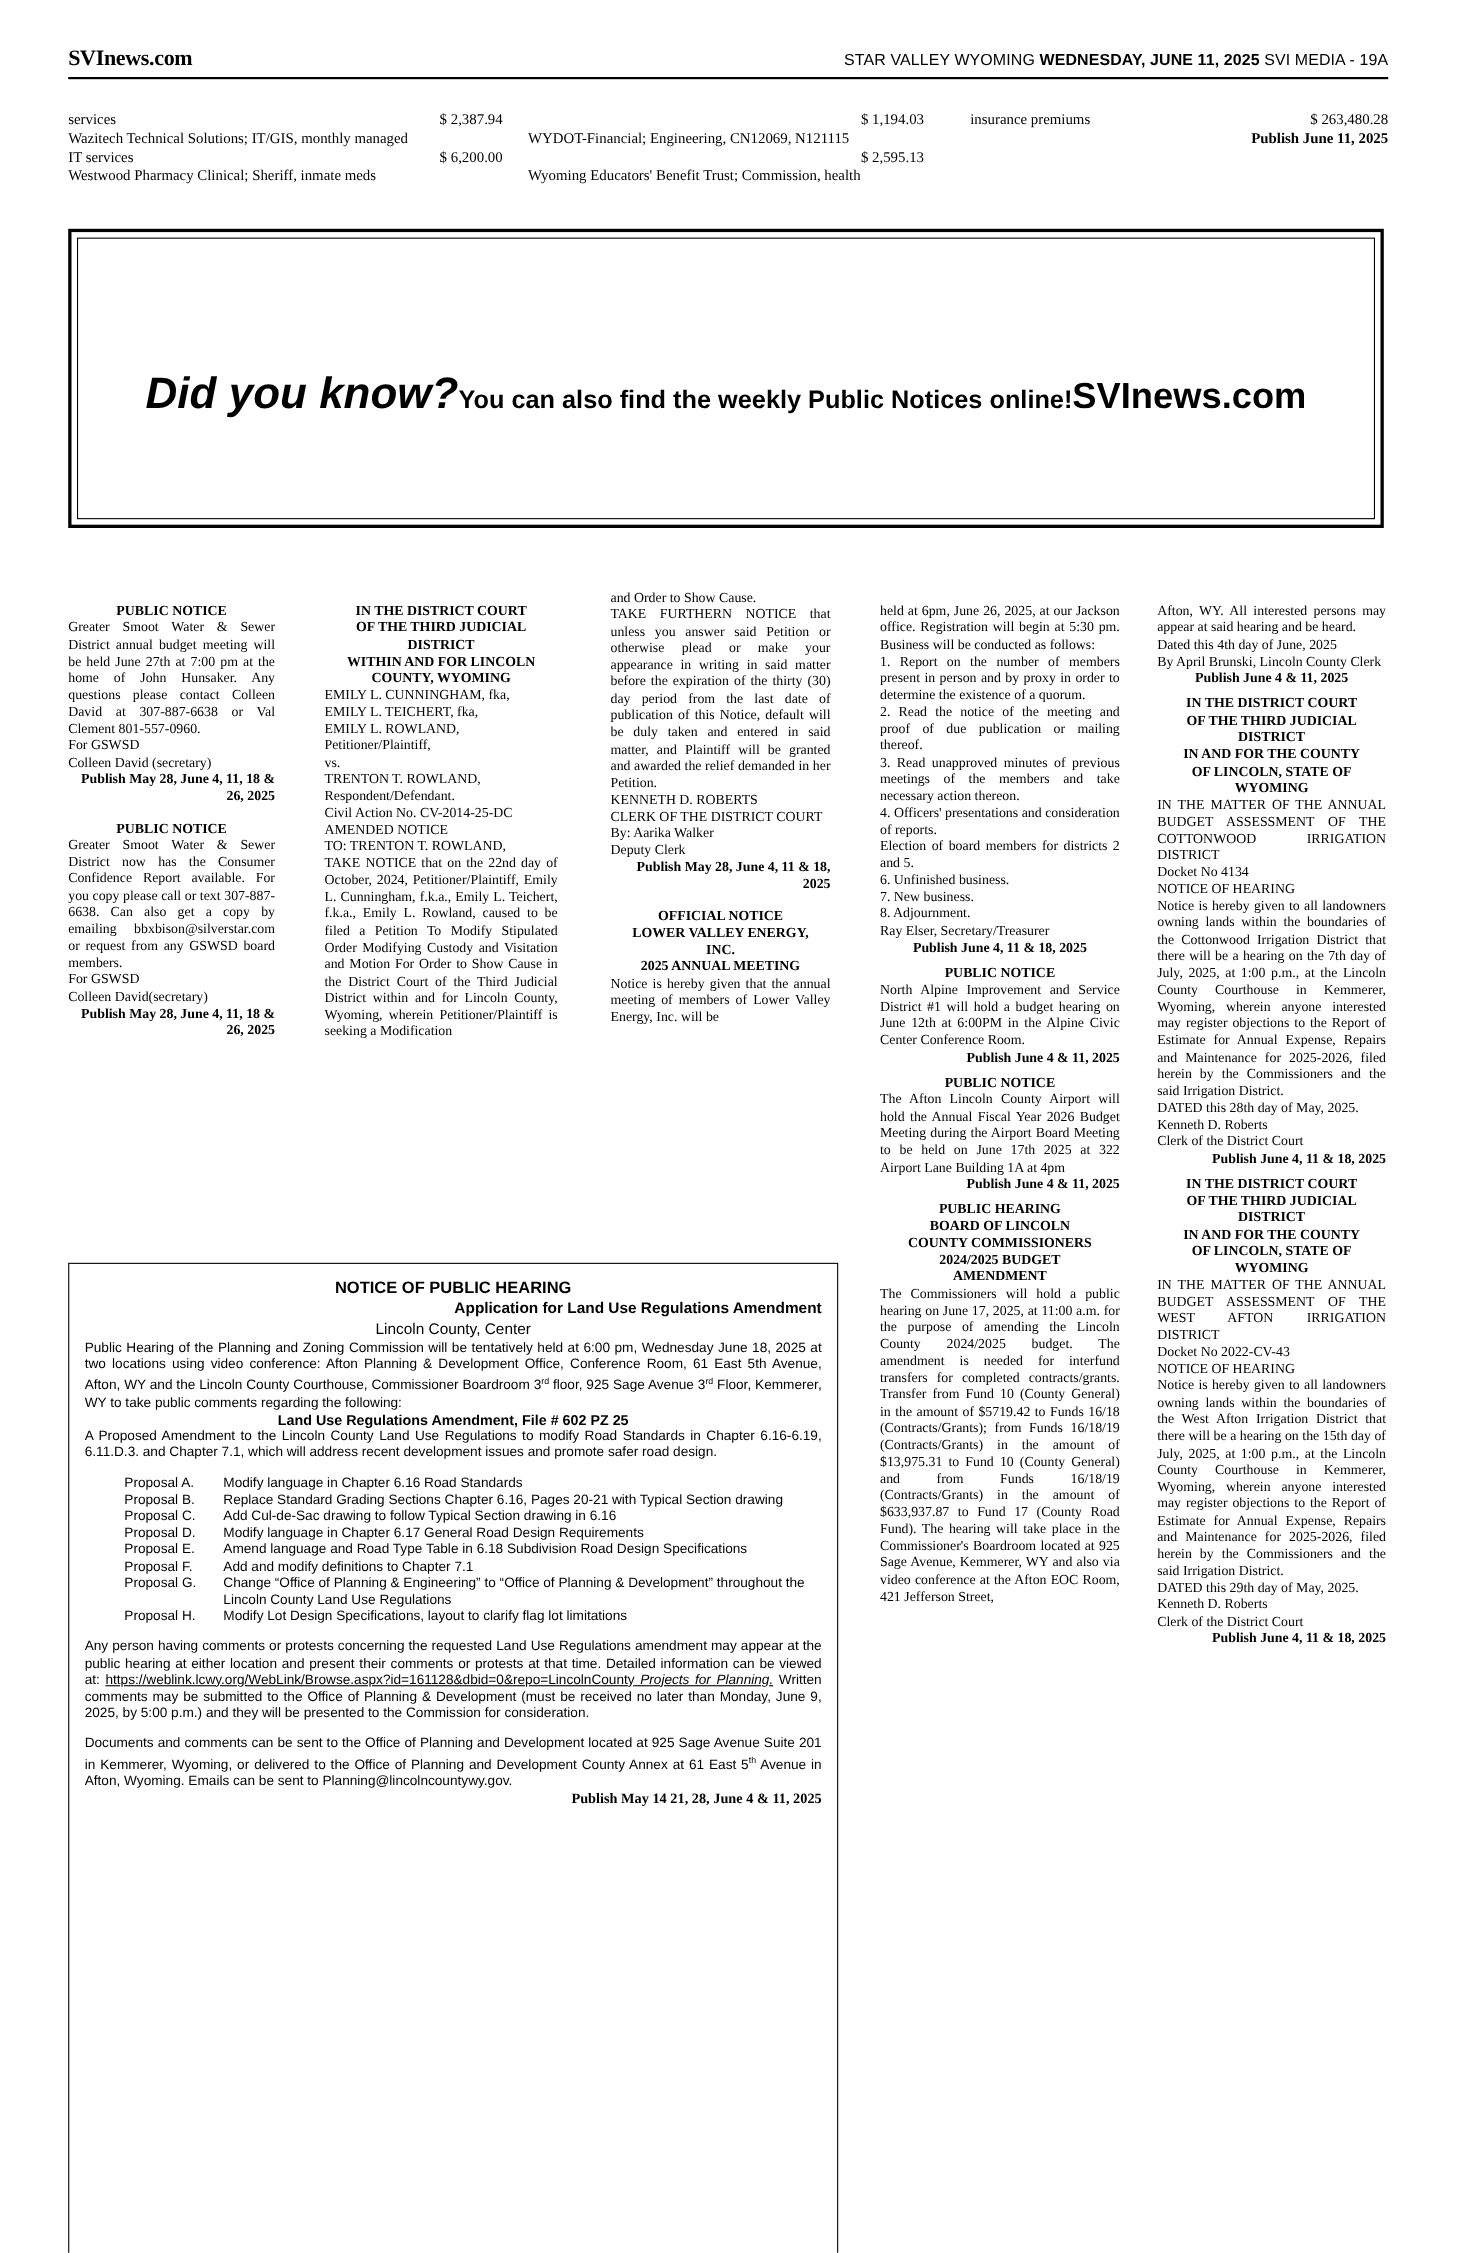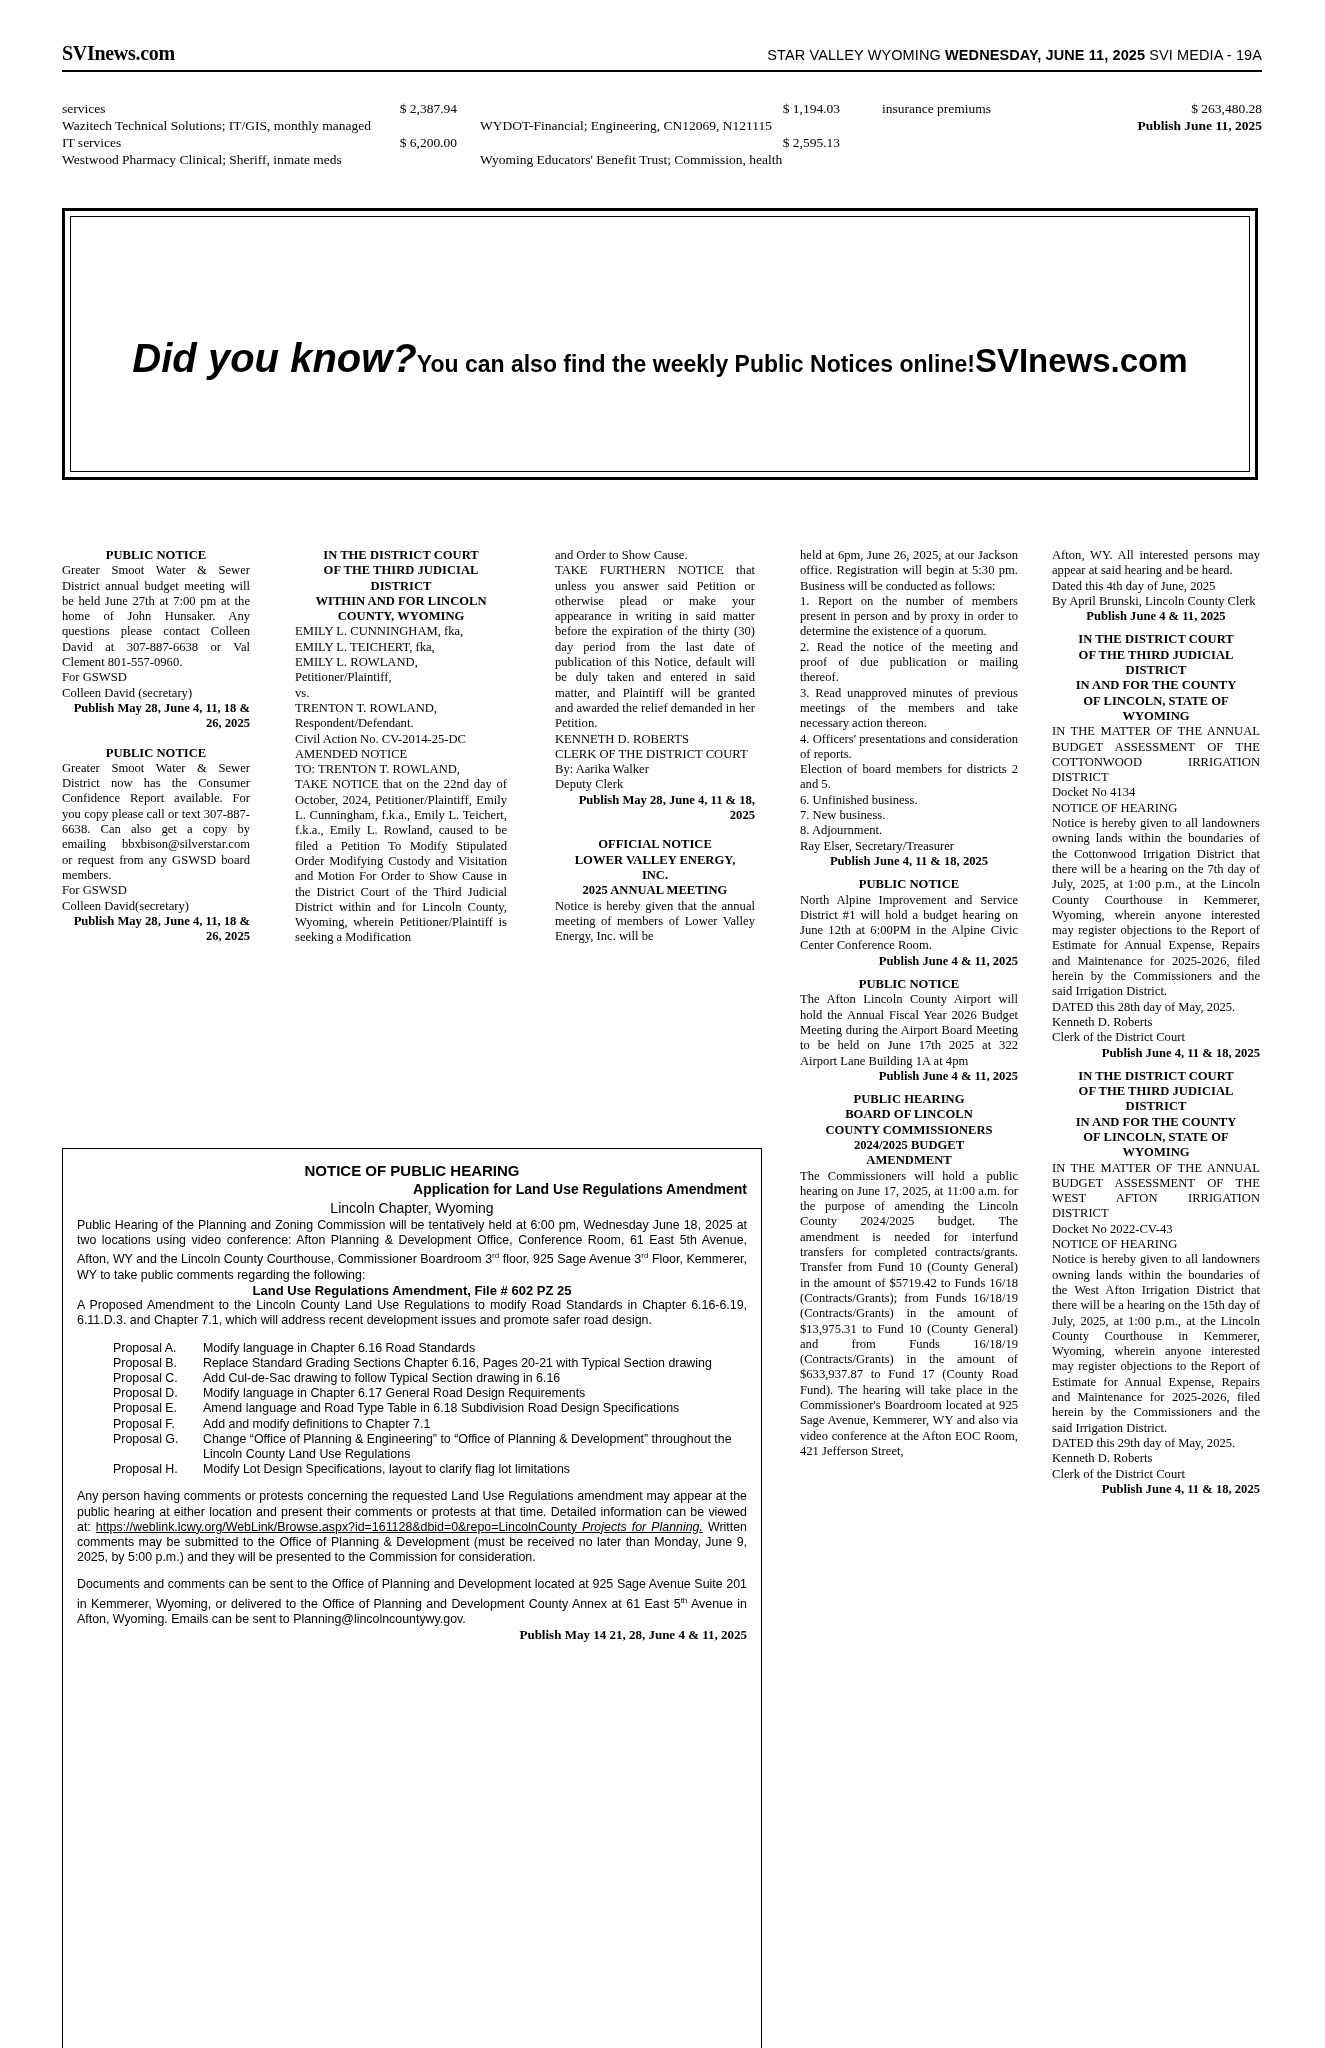--- a/index.html
+++ b/index.html
@@ -111,21 +111,21 @@
   
   .col {
     position: absolute;
     font-size: 12.6px;
     line-height: 15.3px;
     text-align: justify;
   }
   .col p { margin: 0; }
   .colA { left: 62px;  top: 548px; width: 188px; }
   .colB { left: 295px; top: 548px; width: 212px; }
-  .colC { left: 555px; top: 548px; width: 200px; }
+  .colC { left: 555px; top: 536px; width: 200px; }
   .colD { left: 800px; top: 548px; width: 218px; }
   .colE { left: 1052px; top: 548px; width: 208px; }
   .hd {
     text-align: center;
     font-weight: bold;
     line-height: 15.3px;
   }
   .bold { font-weight: bold; }
   .rb { text-align: right; font-weight: bold; }
   .cb { text-align: center; font-weight: bold; }
@@ -359,21 +359,21 @@
       <p>Notice is hereby given to all landowners owning lands within the boundaries of the West Afton Irrigation District that there will be a hearing on the 15th day of July, 2025, at 1:00 p.m., at the Lincoln County Courthouse in Kemmerer, Wyoming, wherein anyone interested may register objections to the Report of Estimate for Annual Expense, Repairs and Maintenance for 2025-2026, filed herein by the Commissioners and the said Irrigation District.</p>
       <p>DATED this 29th day of May, 2025.</p>
       <p>Kenneth D. Roberts</p>
       <p>Clerk of the District Court</p>
       <p class="rb">Publish June 4, 11 &amp; 18, 2025</p>
     </div>
 
   <div class="ph-box">
     <p class="ph-title">NOTICE OF PUBLIC HEARING</p>
     <p class="ph-sub">Application for Land Use Regulations Amendment</p>
-    <p class="ph-loc">Lincoln Chapter, Wyoming</p>
+    <p class="ph-loc">Lincoln County, Center</p>
     <p class="ph-body"><span>Public Hearing of the Planning and Zoning Commission will be tentatively held at 6:00 pm, Wednesday June 18, 2025 at two locations using video conference:  Afton Planning &amp; Development Office, Conference Room, 61 East 5th Avenue, Afton, WY and the Lincoln County Courthouse, Commissioner Boardroom 3</span><sup>rd</sup><span> floor, 925 Sage Avenue 3</span><sup>rd</sup><span> Floor, Kemmerer, WY to take public comments regarding the following:</span></p>
     <p class="ph-file">Land Use Regulations Amendment, File # 602 PZ 25</p>
     <p class="ph-body" style="margin-top:0">A Proposed Amendment to the Lincoln County Land Use Regulations to modify Road Standards in Chapter 6.16-6.19, 6.11.D.3. and Chapter 7.1, which will address recent development issues and promote safer road design.</p>
     <div style="height:12px"></div>
     <div>
         <div class="prop-row">
           <div class="prop-label">Proposal A.</div>
           <div class="prop-text">Modify language in Chapter 6.16 Road Standards</div>
         </div>
         <div class="prop-row">

